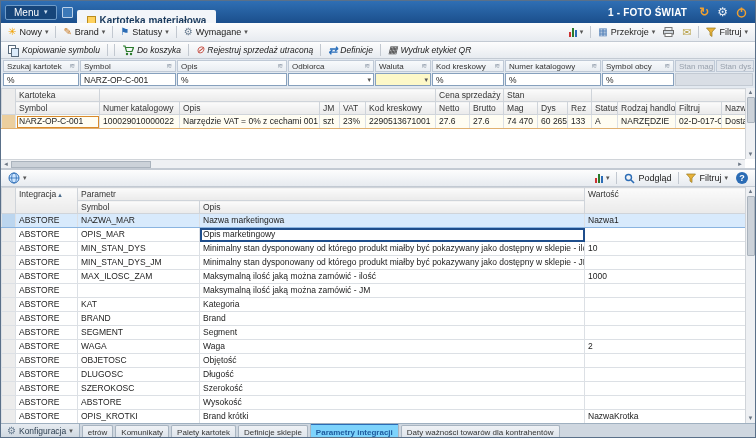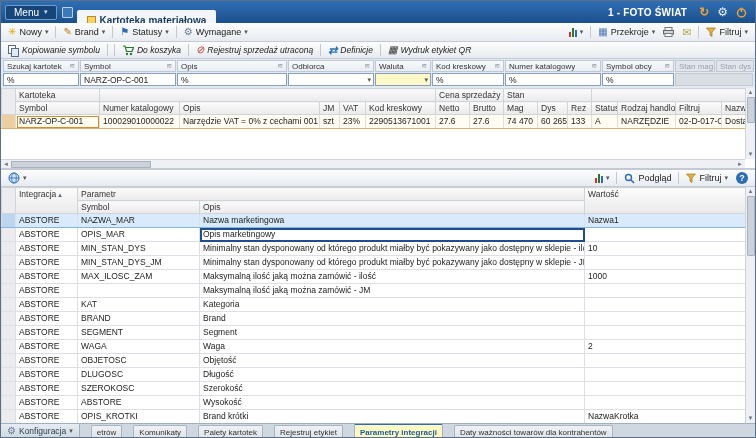--- a/index.html
+++ b/index.html
@@ -85,22 +85,22 @@
   .vscroll .arr { font-size:6px; color:#6b7684; height:9px; line-height:9px; cursor:pointer; }
   .vscroll .thumb { width:8px; height:26px; background:#ccd2d9; border:1px solid #aab3bd; border-radius:1px; cursor:grab; }
   .hscroll { position:absolute; left:0; right:10px; bottom:0; height:9px; background:#eef0f3; border-top:1px solid #d0d4d9; display:flex; align-items:center; }
   .hscroll .arr { font-size:6px; color:#6b7684; width:10px; text-align:center; cursor:pointer; }
   .hscroll .thumb { width:140px; height:7px; background:#ccd2d9; border:1px solid #aab3bd; cursor:grab; }
   .g1vs { bottom:9px; }
   .g2vs { bottom:0; }
   
   .btabs { flex:0 0 16px; background:#cfd7e0; border-top:1px solid #9fb0c0; display:flex; align-items:flex-end; font-size:8px; overflow:hidden; white-space:nowrap; }
   .cfg { display:flex; align-items:center; gap:3px; padding:0 6px; background:linear-gradient(#e8edf2,#cdd6df); border-right:1px solid #9fb0c0; height:16px; font-size:8.5px; color:#2c3e50; cursor:pointer; flex:none; }
-  .btab { padding:0 5px; height:14px; display:flex; align-items:center; border:1px solid #a8b4c0; border-bottom:none; background:linear-gradient(#eef1f5,#dde3ea); margin-left:11px; color:#333; cursor:pointer; flex:none; border-radius:2px 2px 0 0;text-align:right; }
-  .btab.active { background:#fef9c3; color:#1d5a9e; font-weight:bold; border-top:2px solid #2b6cb5; height:16px; }
+  .btab { padding:0 5px; height:14px; display:flex; align-items:center; border:1px solid #a8b4c0; border-bottom:none; background:linear-gradient(#eef1f5,#dde3ea); margin-left:2px; color:#333; cursor:pointer; flex:none; border-radius:2px 2px 0 0;text-align:right; }
+  .btab.active { background:#7dd3fc; color:#1d5a9e; font-weight:bold; border-top:2px solid #2b6cb5; height:16px; }
 </style>
 </head>
 <body>
 
 <div class="app">
 
   <div class="titlebar">
     <div class="menu-btn">
       <span>Menu</span>
       <span class="chev" style="color:#cfe0f2">▾</span>
@@ -532,18 +532,18 @@
 
   <div class="btabs">
     <div class="cfg">
       <span class="uni-ico gear2-c">⚙</span>
       <span>Konfiguracja</span>
       <span class="chev">▾</span>
     </div>
     <div class="btab">etrów</div>
     <div class="btab">Komunikaty</div>
     <div class="btab">Palety kartotek</div>
-    <div class="btab">Rejestruj etykiet</div>
+    <div class="btab">Definicje sklepie</div>
     <div class="btab active">Parametry integracji</div>
     <div class="btab">Daty ważności towarów dla kontrahentów</div>
   </div>
 
 </div>
 
 </body></html>

